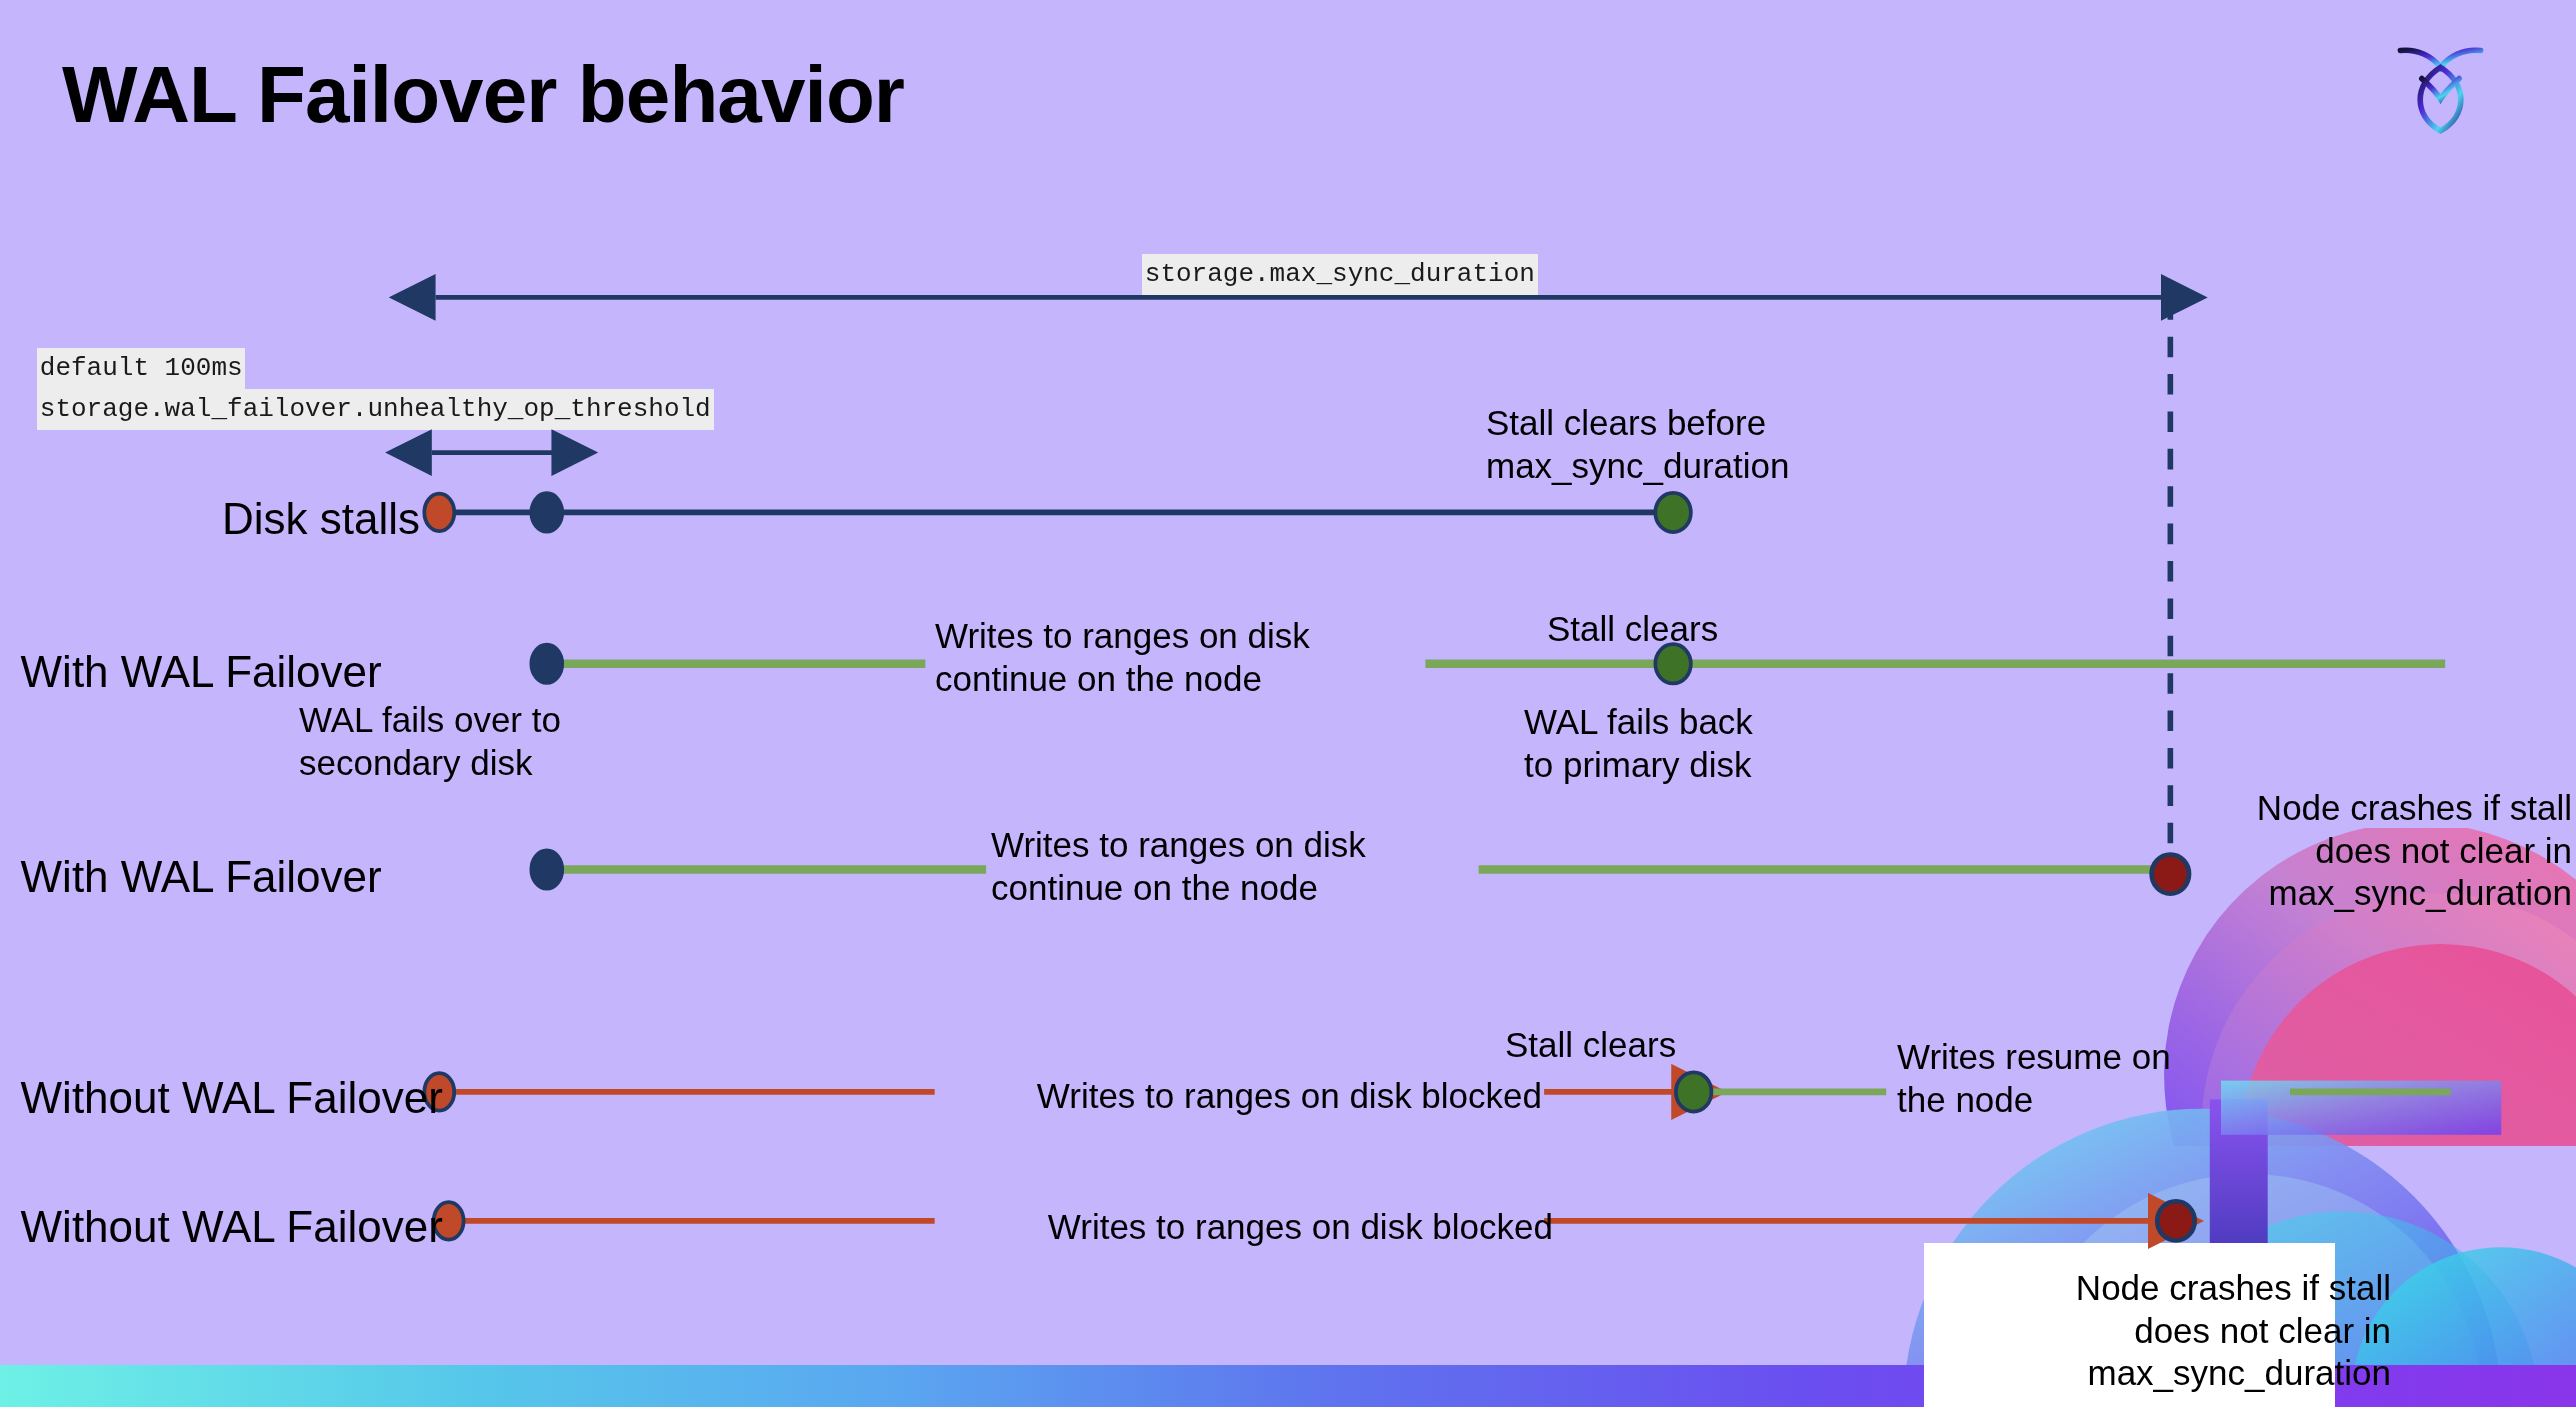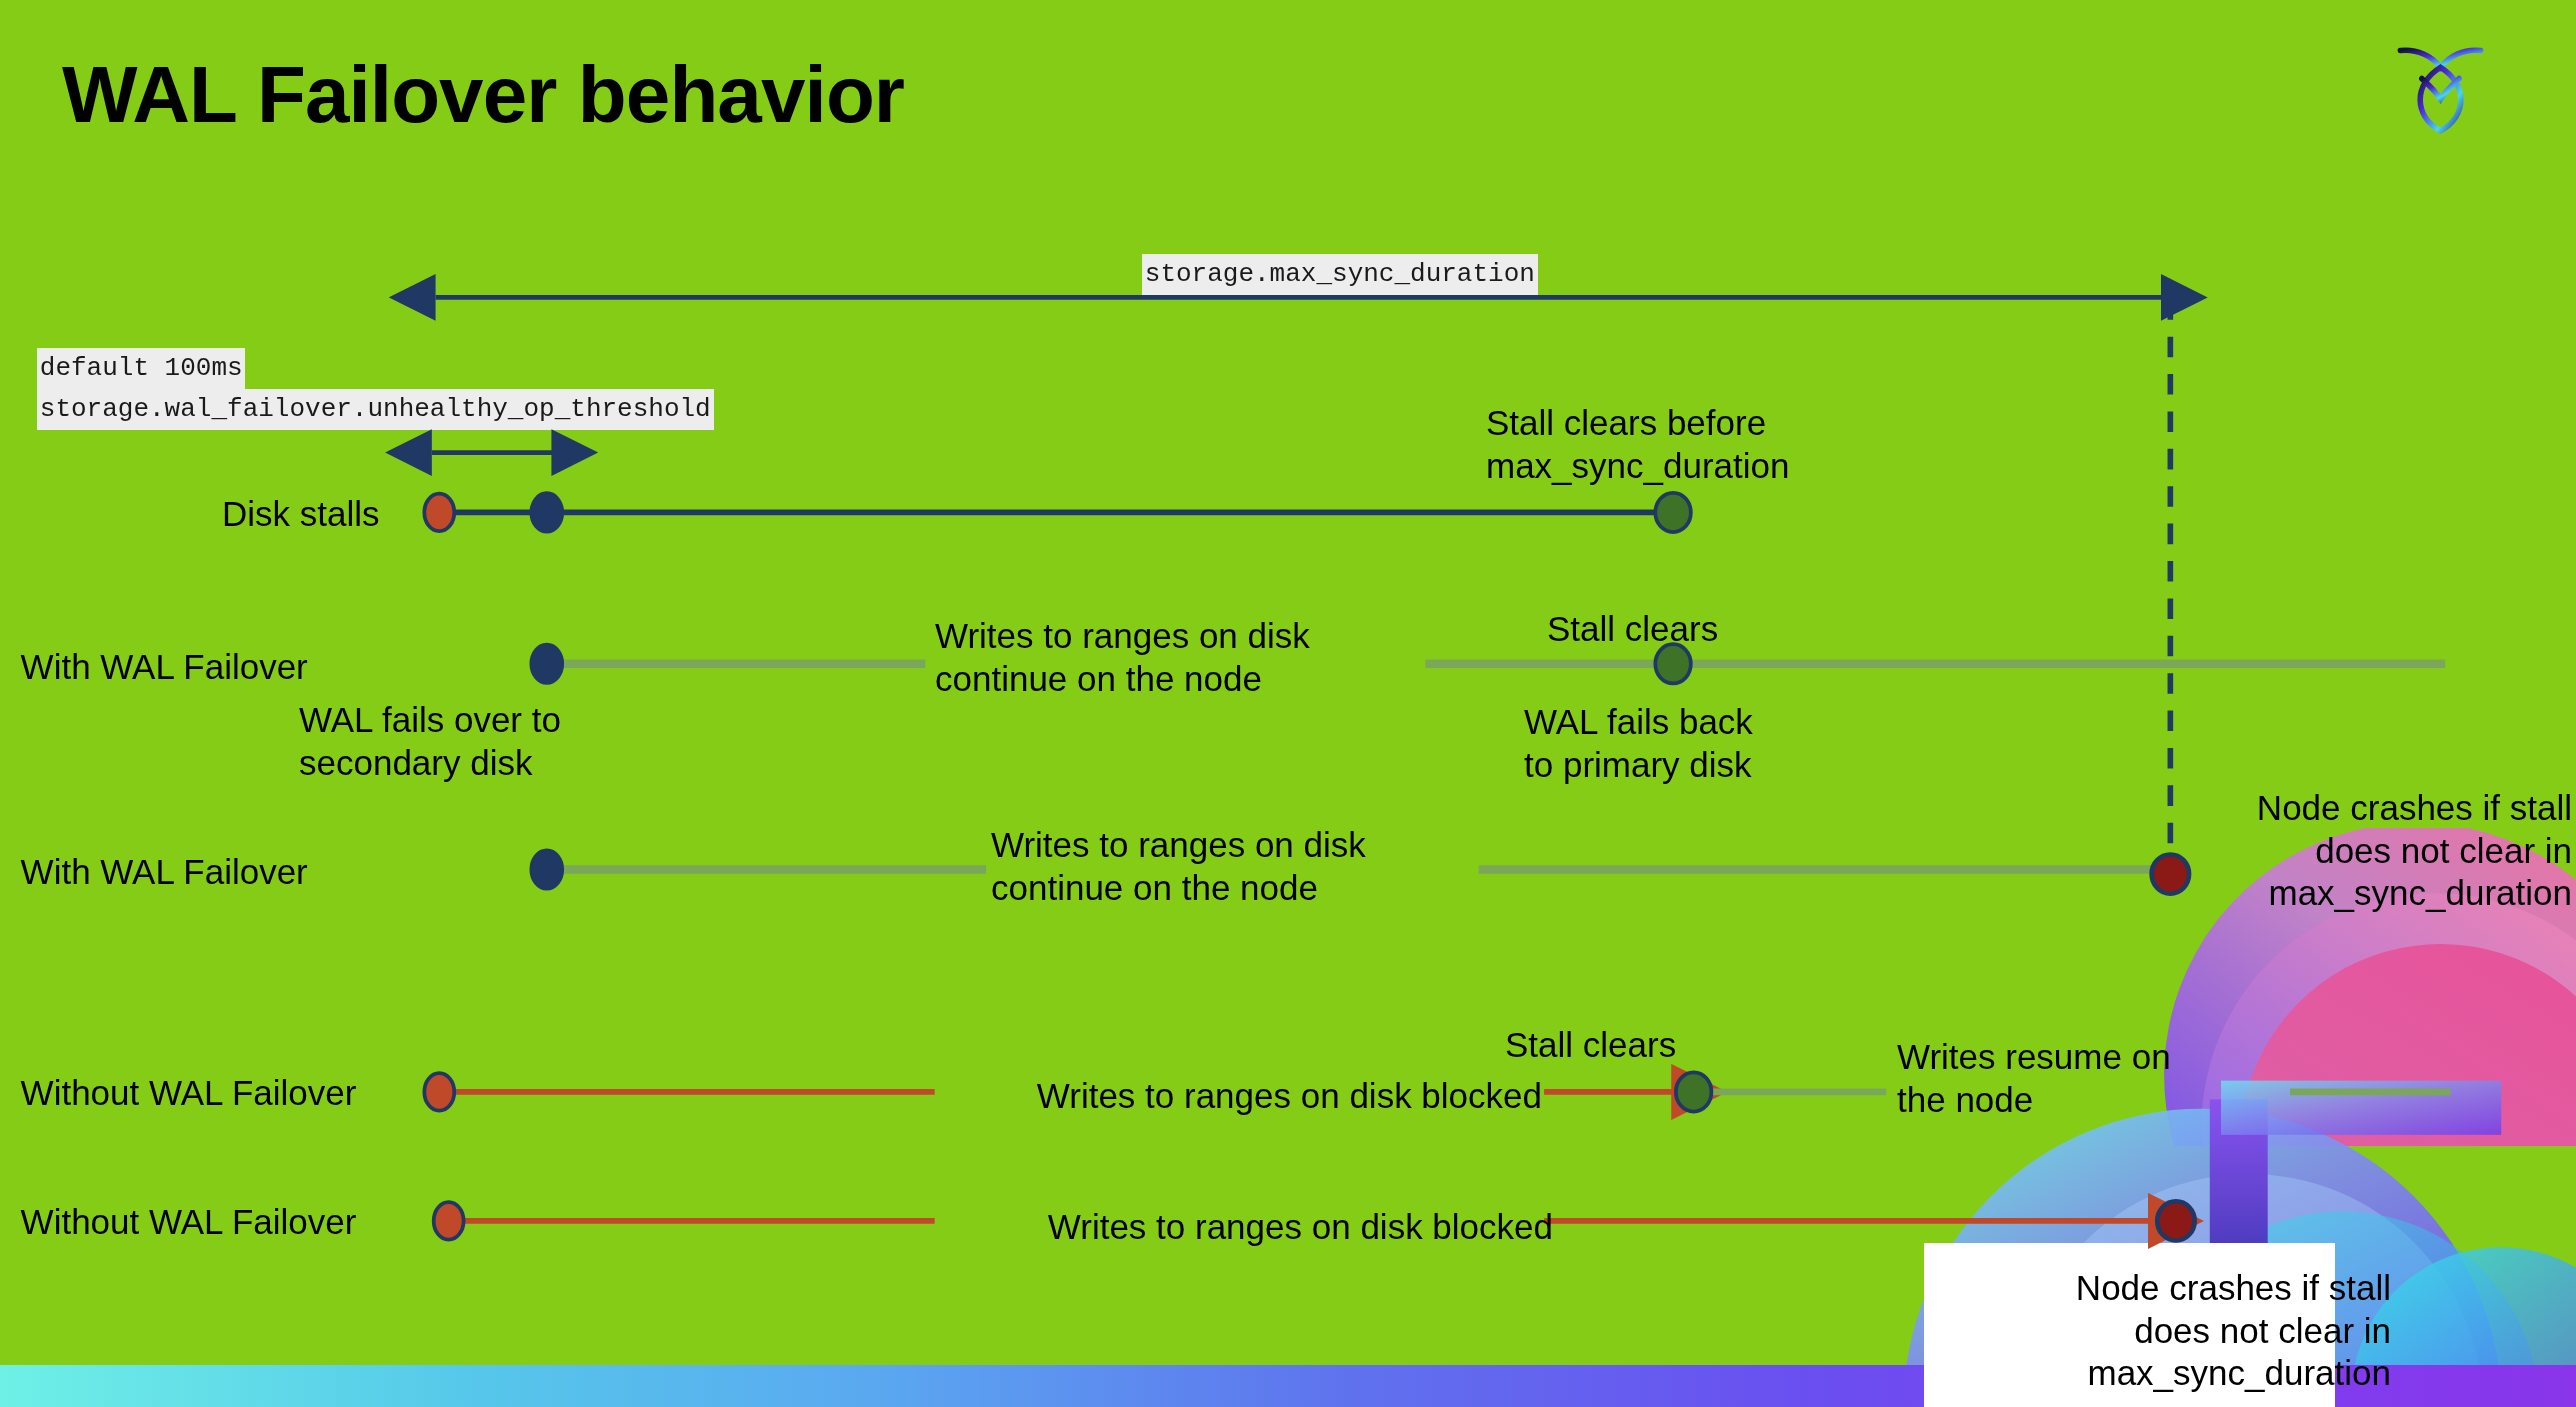--- a/index.html
+++ b/index.html
@@ -3,21 +3,21 @@
 <meta charset="utf-8">
 <style>
   html,body{margin:0;padding:0;}
   body{
     width:2576px;height:1408px;
     background:#ffffff;
     font-family:"Liberation Sans", sans-serif;
     overflow:hidden;
     position:relative;
   }
-  #slide{position:absolute;left:0;top:0;width:2576px;height:1408px;overflow:hidden;background:#84cc16;}
+  #slide{position:absolute;left:0;top:0;width:2576px;height:1408px;overflow:hidden;background:#c4b5fd;}
 
   
   .deco-wrap{position:absolute;right:0;bottom:0;width:710px;height:580px;overflow:hidden;pointer-events:none;}
 
   .bottom-bar{
     position:absolute;left:0;bottom:0;width:2576px;height:43px;
     background:linear-gradient(90deg,#6ef0e6 0%,#56c8ea 18%,#5aa8f0 34%,#5f73ee 52%,#6a4ff0 70%,#7c3ff0 86%,#8a35ea 100%);
   }
 
   
@@ -33,21 +33,21 @@
 
   
   .code-box{position:absolute;font-family:"Liberation Mono", monospace;font-size:26px;color:#1a1a1a;line-height:1.5;}
   .code-box span{background:#ededed;display:inline-block;padding:0.9px 2.8px;}
 
   
   #canvas{position:absolute;left:0;top:0;width:2576px;height:1408px;}
 
   
   .row-label{
-    position:absolute;font-size:35px;color:#000;white-space:nowrap;
+    position:absolute;font-size:44px;color:#000;white-space:nowrap;
     font-family:"Liberation Sans", sans-serif;
   }
   .note{
     position:absolute;font-size:35px;color:#000;line-height:1.22;
     font-family:"Liberation Sans", sans-serif;
   }
   .note.center{text-align:left;}
   .note.left{text-align:right;}
 
   .callout-box{

